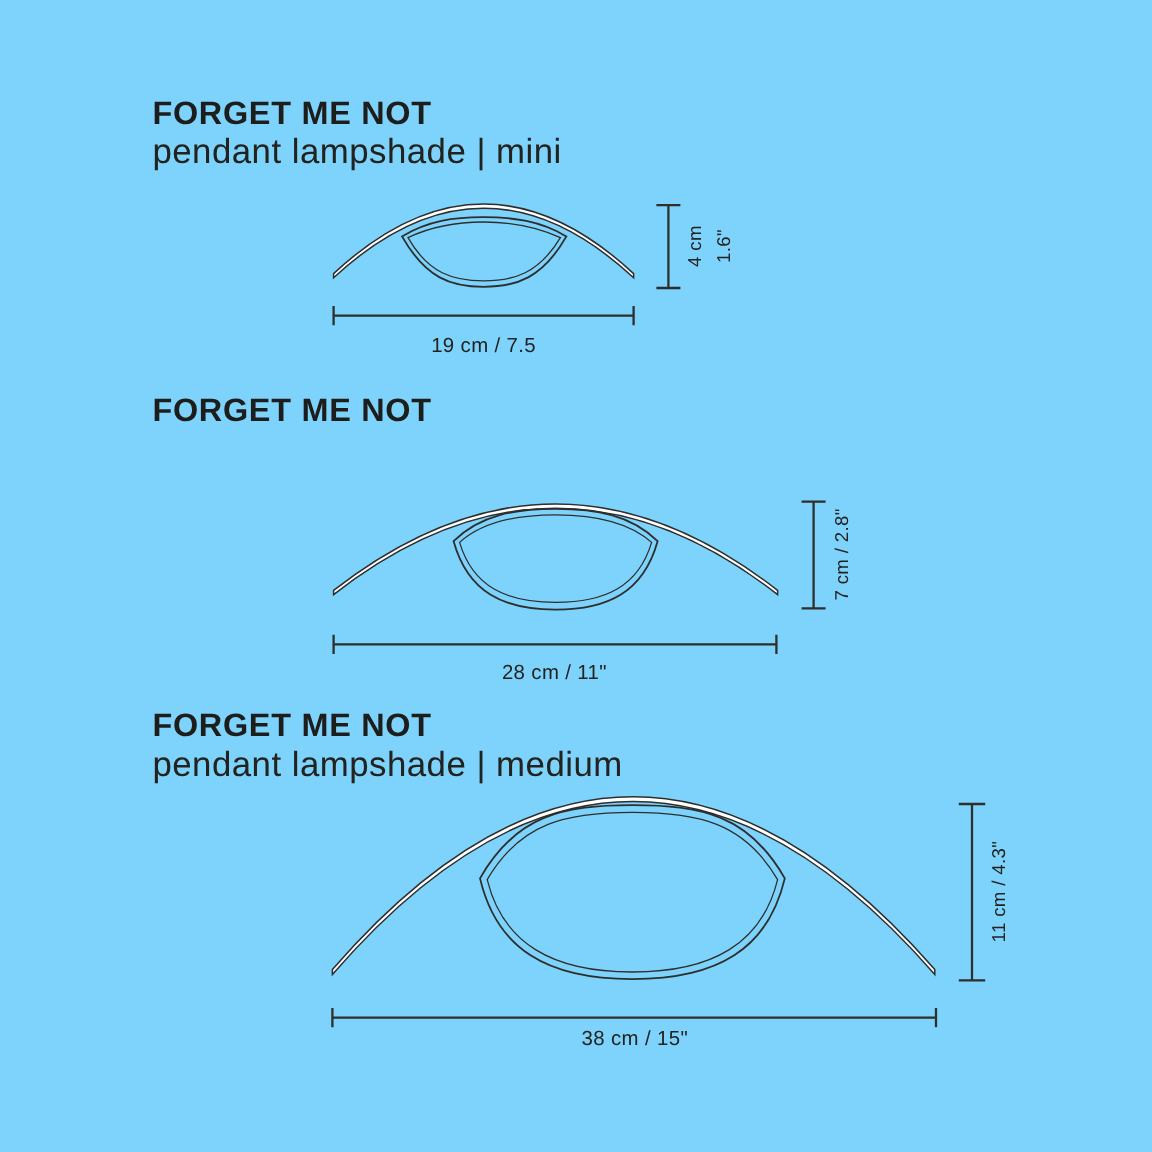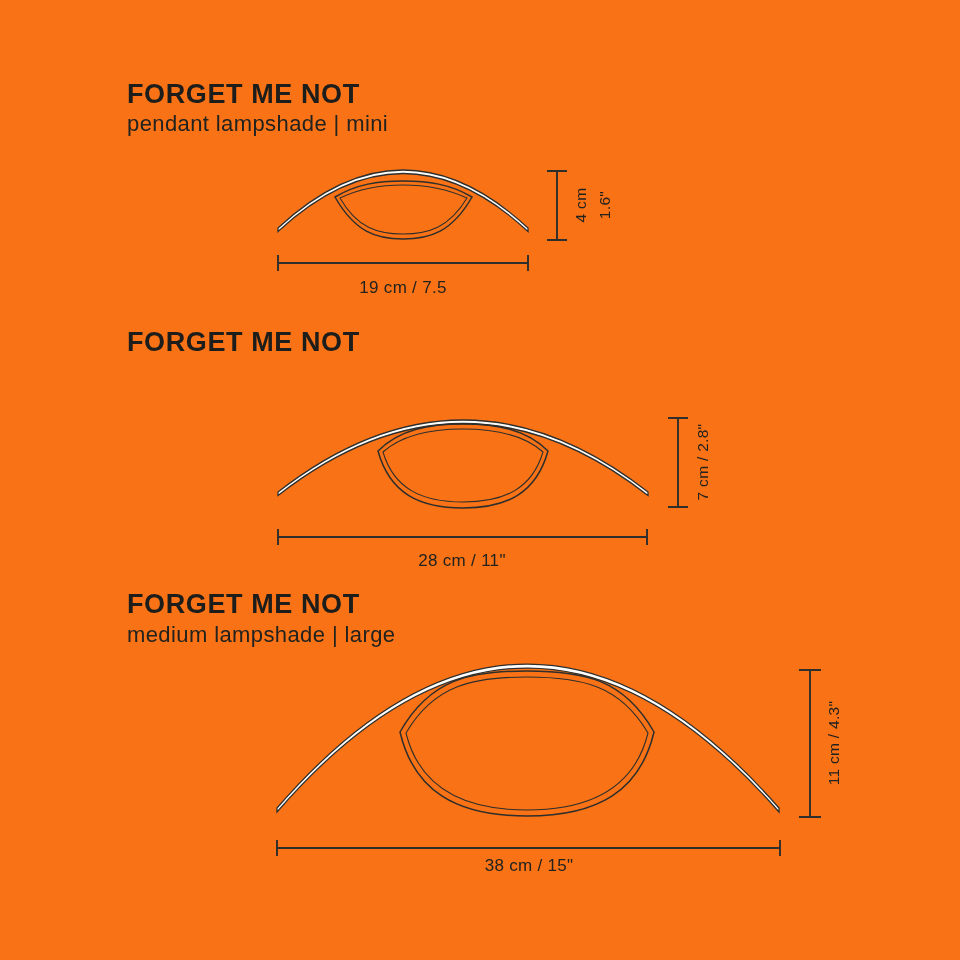--- a/index.html
+++ b/index.html
@@ -4,29 +4,29 @@
 <style>
   html,body{margin:0;padding:0;}
   body{
     width:960px;height:960px;
     background:#ffffff;
     font-family:"Liberation Sans", sans-serif;
     color:#1d1d1b;
     position:relative;
     overflow:hidden;
   }
-  .page{position:relative;width:960px;height:960px;background:#f97316;}
+  .page{position:relative;width:960px;height:960px;background:#7dd3fc;}
   .sec-title{
     position:absolute;left:127px;
     font-size:27px;font-weight:700;letter-spacing:0.6px;
     color:#1d1d1b;white-space:nowrap;
   }
   .sec-subtitle{
     position:absolute;left:127px;
-    font-size:22px;font-weight:300;letter-spacing:0.4px;
+    font-size:29px;font-weight:300;letter-spacing:0.4px;
     color:#22221f;white-space:nowrap;
   }
   #t1{top:79px;} #s1{top:111px;}
   #t2{top:327px;} #s2{top:360px;}
   #t3{top:589px;} #s3{top:622px;}
   svg.linework{position:absolute;left:0;top:0;}
   .band{fill:#ffffff;stroke:#2e2e2c;stroke-width:1.25;}
   .opening{fill:none;stroke:#2e2e2c;stroke-width:1.5;}
   .opening-inner{fill:none;stroke:#2e2e2c;stroke-width:1.05;}
   .dim{stroke:#2e2e2c;stroke-width:1.9;fill:none;}
@@ -43,21 +43,21 @@
 <body>
 
 <div class="page">
 
   <div id="t1" class="sec-title">FORGET ME NOT</div>
   <div id="s1" class="sec-subtitle">pendant lampshade | mini</div>
 
   <div id="t2" class="sec-title">FORGET ME NOT</div>
 
   <div id="t3" class="sec-title">FORGET ME NOT</div>
-  <div id="s3" class="sec-subtitle">medium lampshade | large</div>
+  <div id="s3" class="sec-subtitle">pendant lampshade | medium</div>
 
   <svg class="linework" width="960" height="960" viewBox="0 0 960 960">
 
     <g>
       <path class="band" d="M278,228 Q403,112 528,228 L528,231.5 Q403,115.5 278,231.5 Z"></path>
       <path class="opening" d="M335,197 C357,184 378,181 403,181 C428,181 450,184 472,197 C452,232 430,239 403,239 C376,239 355,232 335,197 Z"></path>
       <path class="opening-inner" d="M340,198 C361,188 381,185 403,185 C425,185 445,188 467,198 C449,228 428,234 403,234 C378,234 357,228 340,198 Z"></path>
 
       <g>
         <path class="dim" d="M557,171 V240 M547,171 H567 M547,240 H567"></path>

